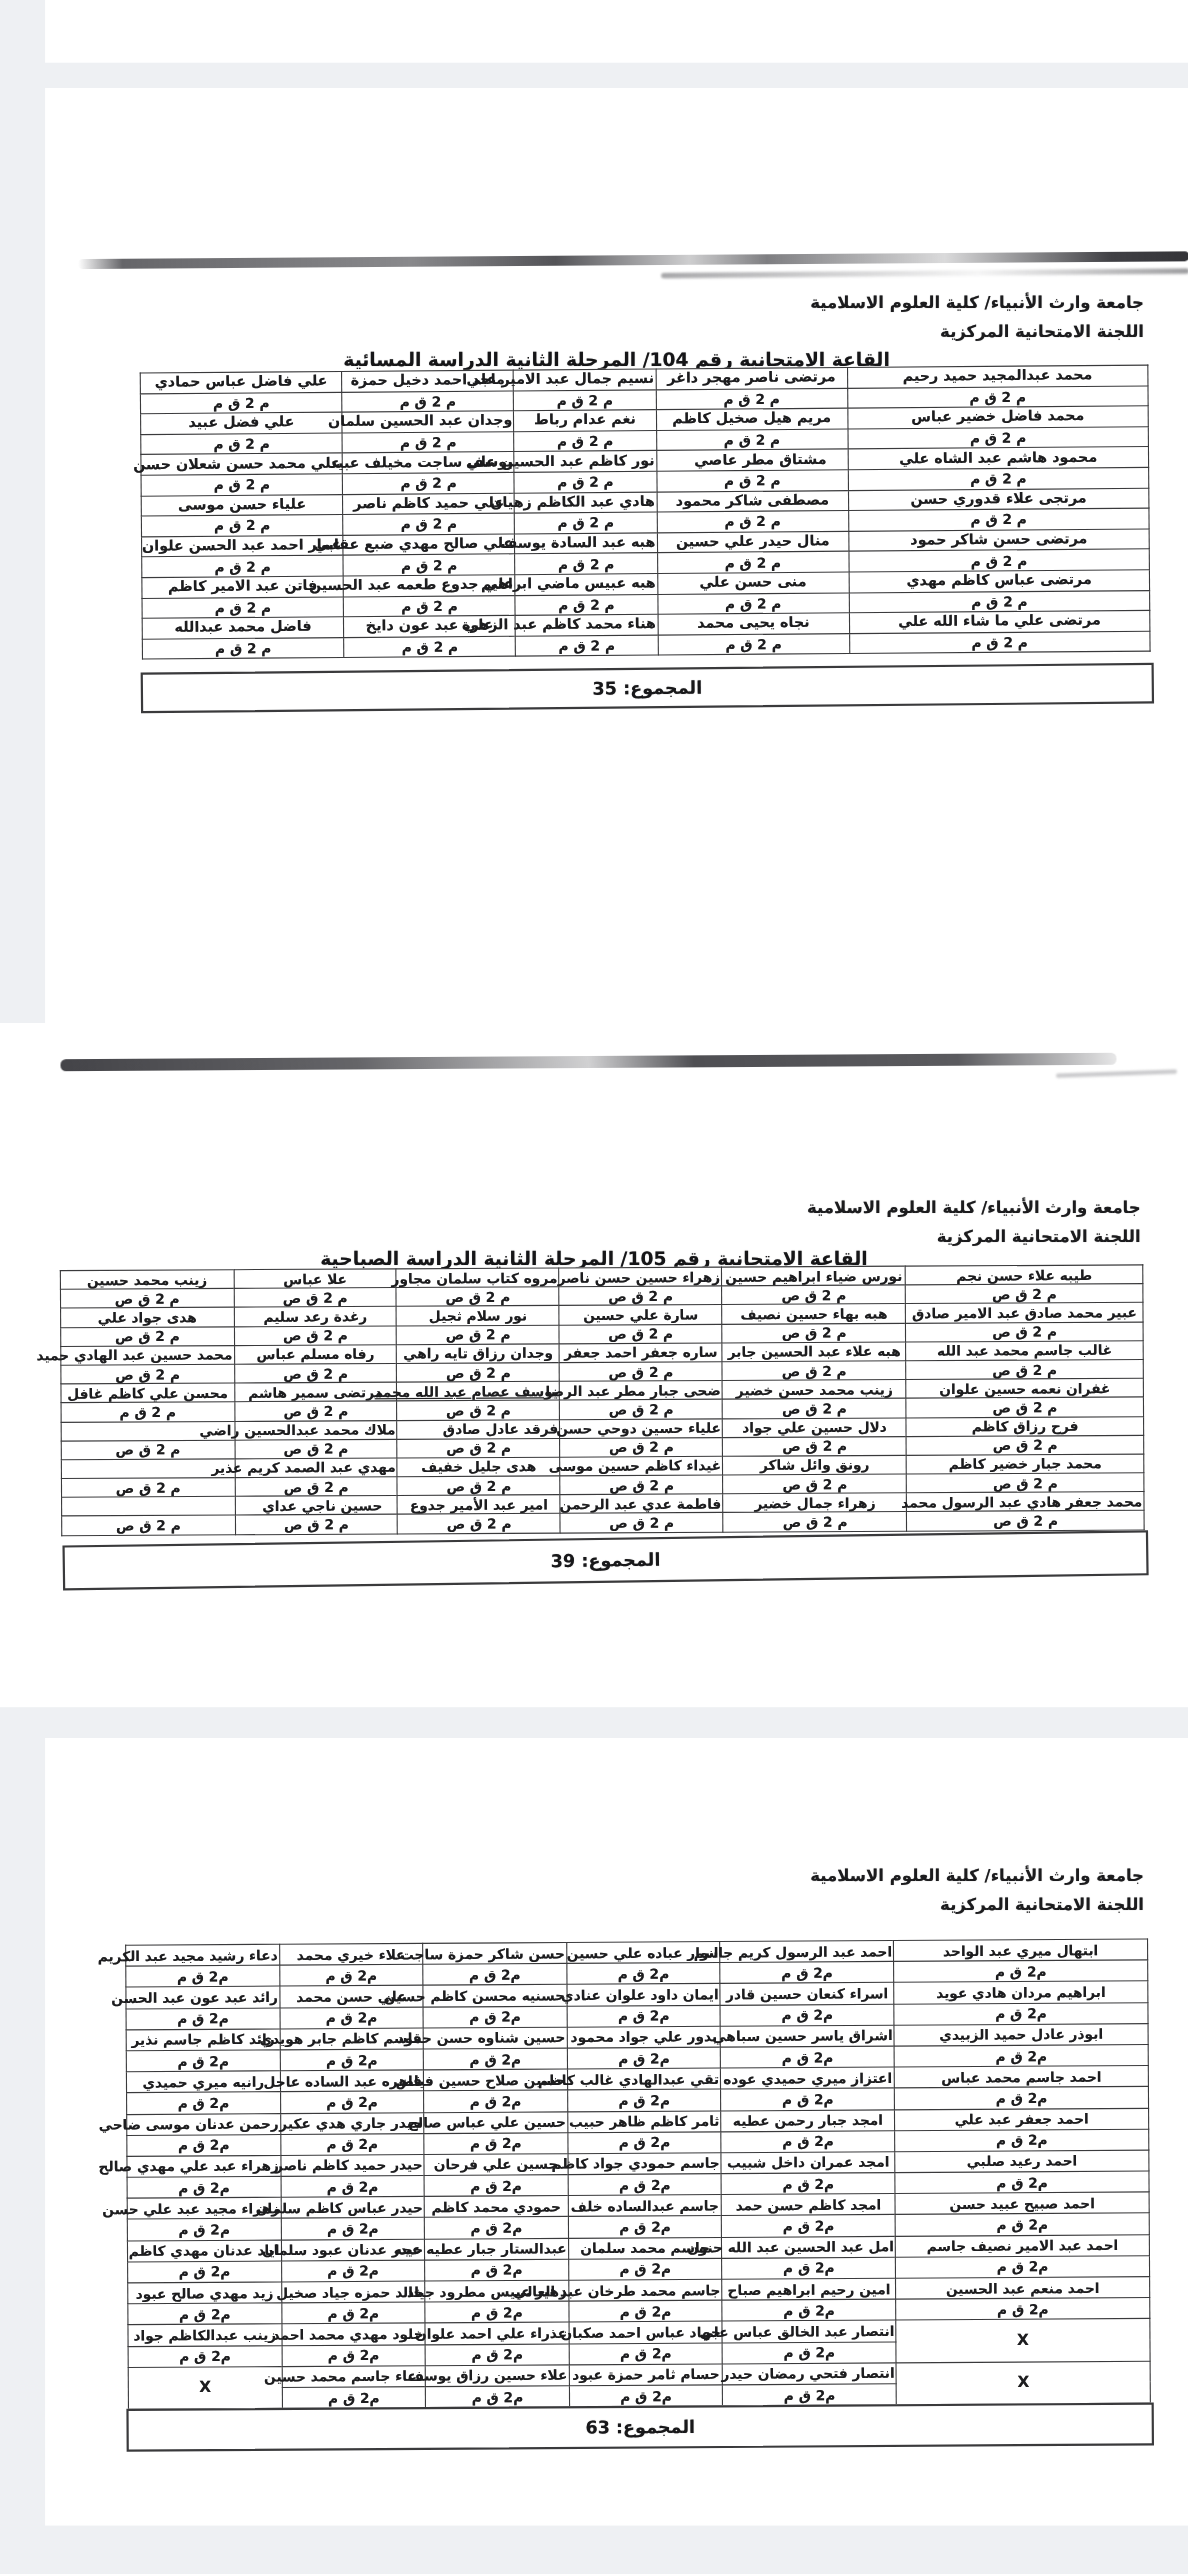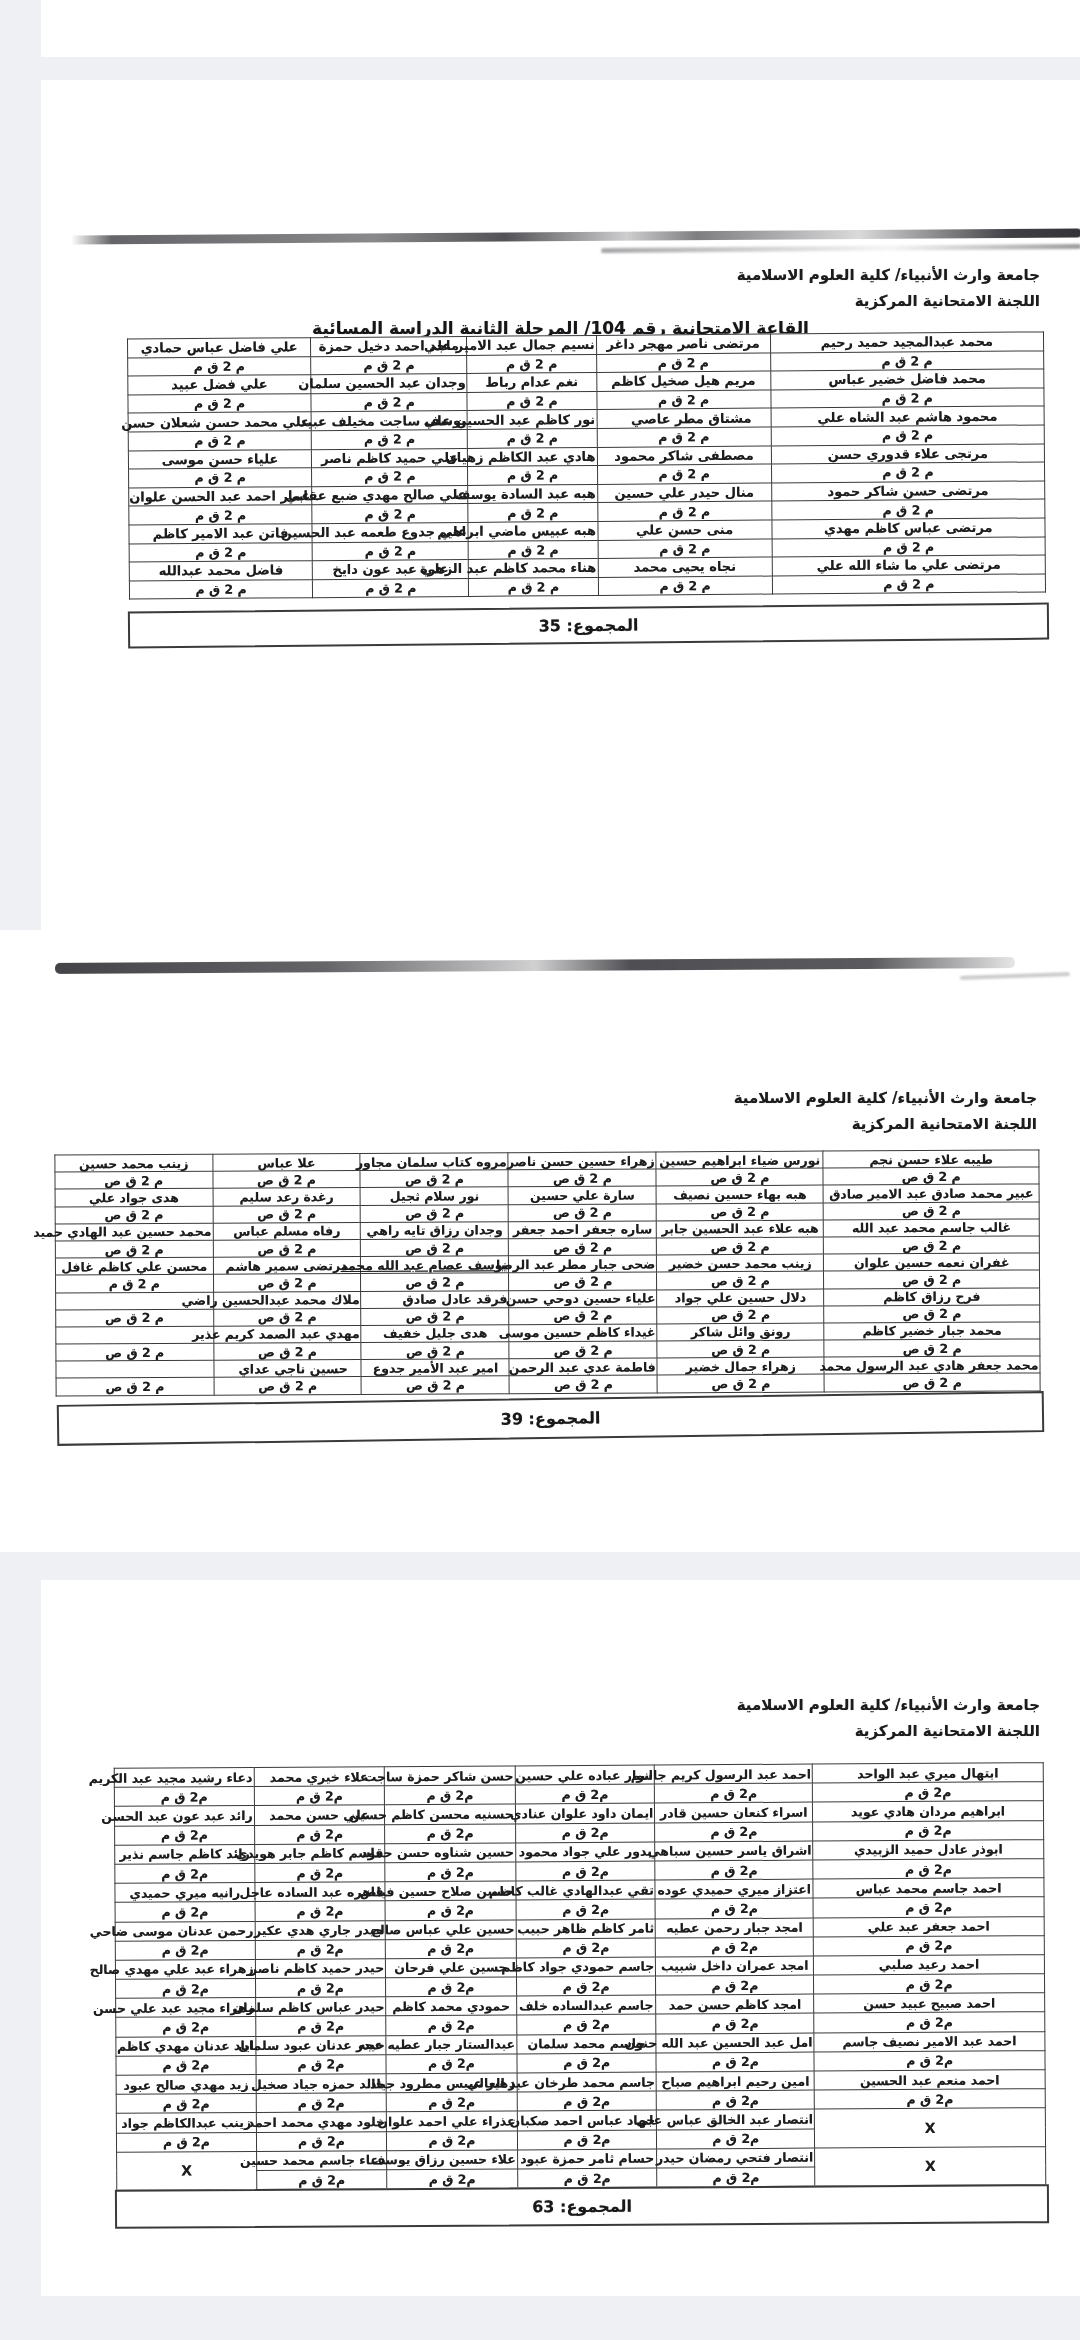--- a/index.html
+++ b/index.html
@@ -217,20 +217,21 @@
     </div>
   </section>
 
   <section class="page p2">
     <div class="smudge sm2"></div>
     <div class="smudge sm2b"></div>
     <div class="org org2">
       <div>جامعة وارث الأنبياء/ كلية العلوم الاسلامية</div>
       <div>اللجنة الامتحانية المركزية</div>
     </div>
+    <div class="doc-title ti2">القاعة الامتحانية رقم 105/ المرحلة الثانية الدراسة الصباحية</div>
     <table class="roster t2">
         <tbody>
           <tr>
             <td style="width: 22%;">طيبه علاء حسن نجم</td>
             <td style="width: 17%;">نورس ضياء ابراهيم حسين</td>
             <td style="width: 15%;">زهراء حسين حسن ناصر</td>
             <td style="width: 15%;">مروه كتاب سلمان مجاور</td>
             <td style="width: 15%;">علا عباس</td>
             <td style="width: 16%;">زينب محمد حسين</td>
           </tr>

